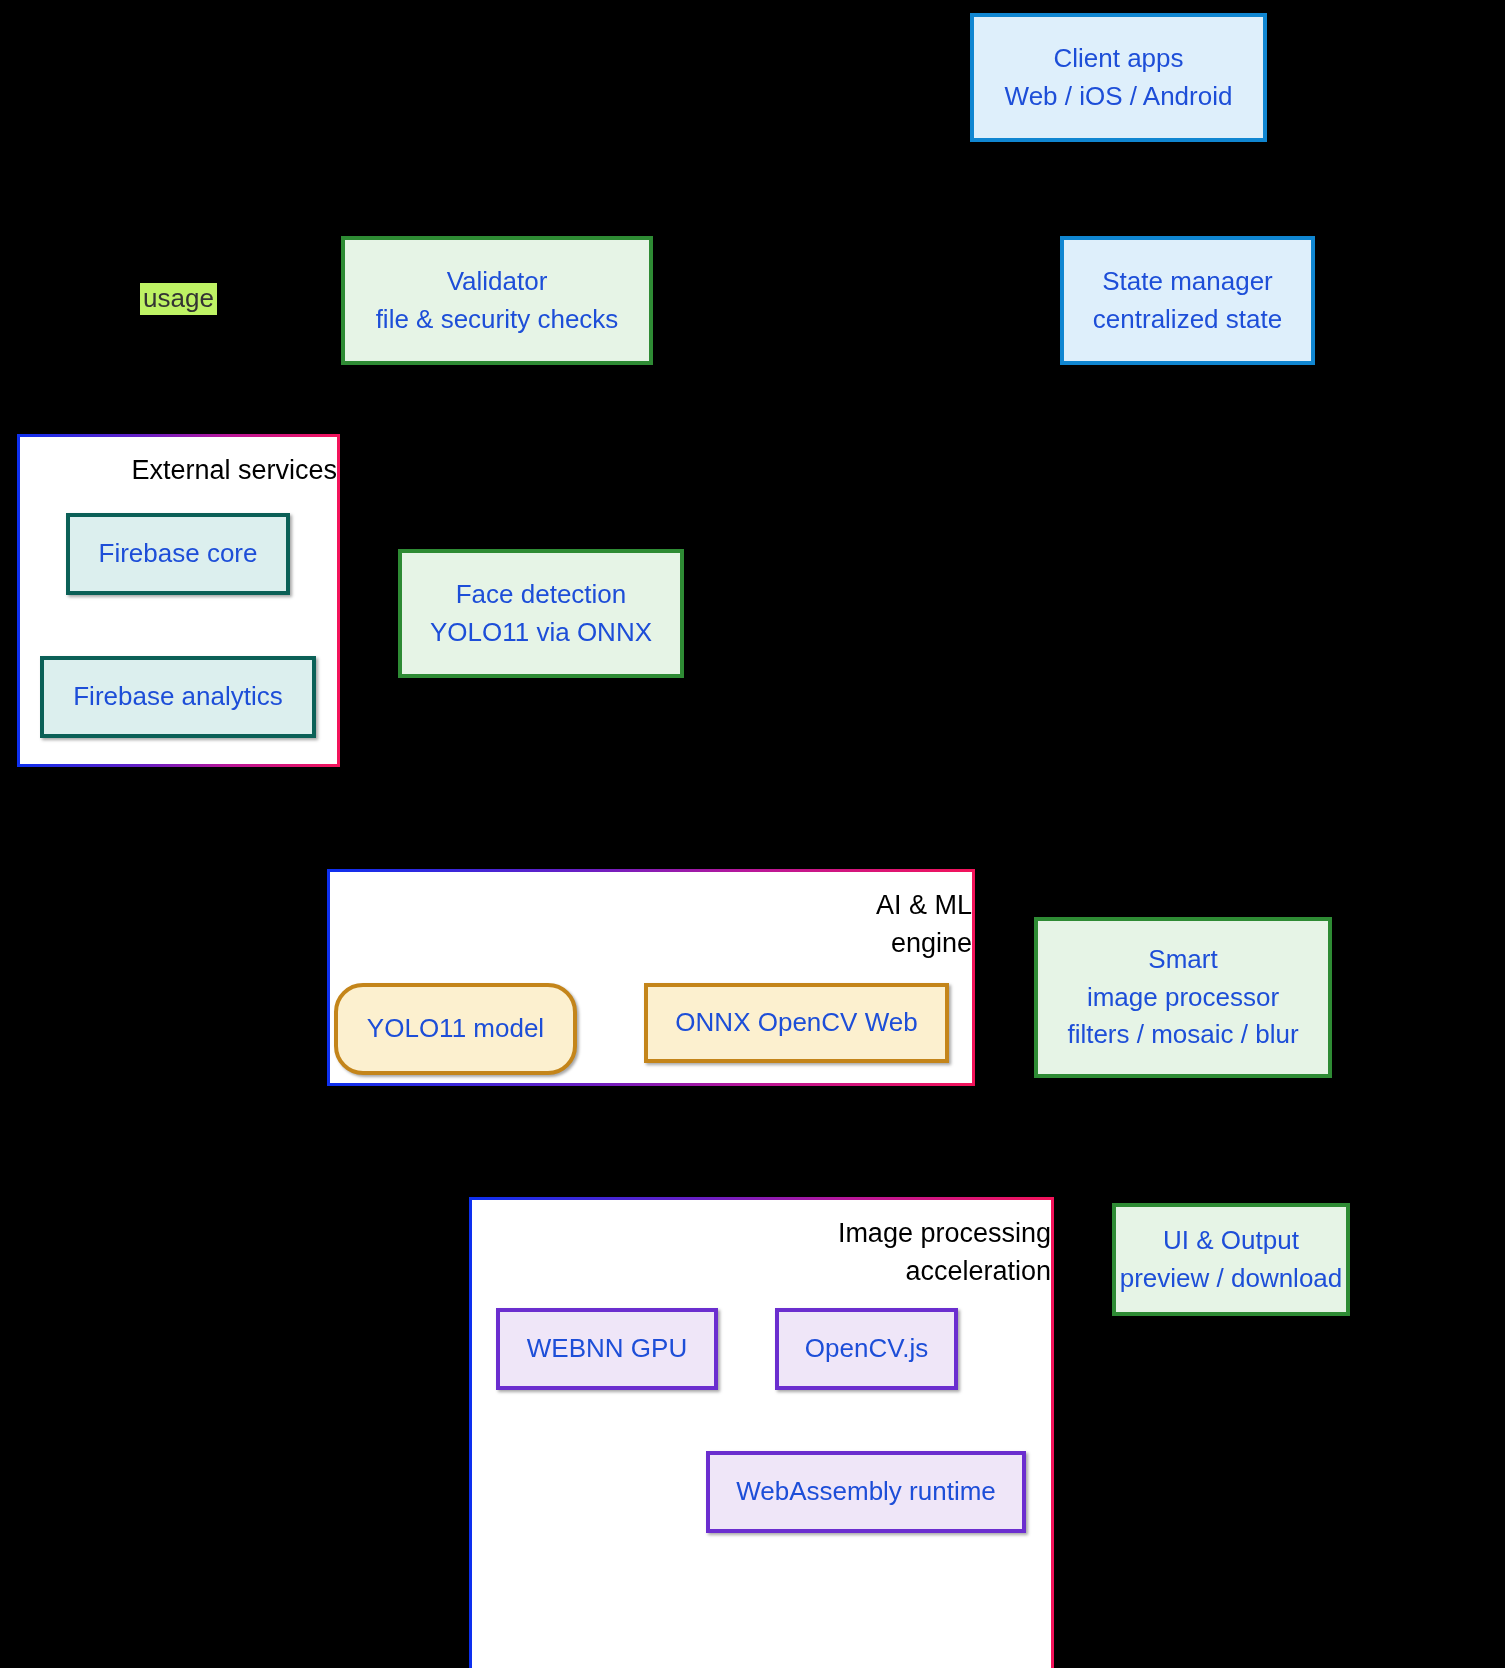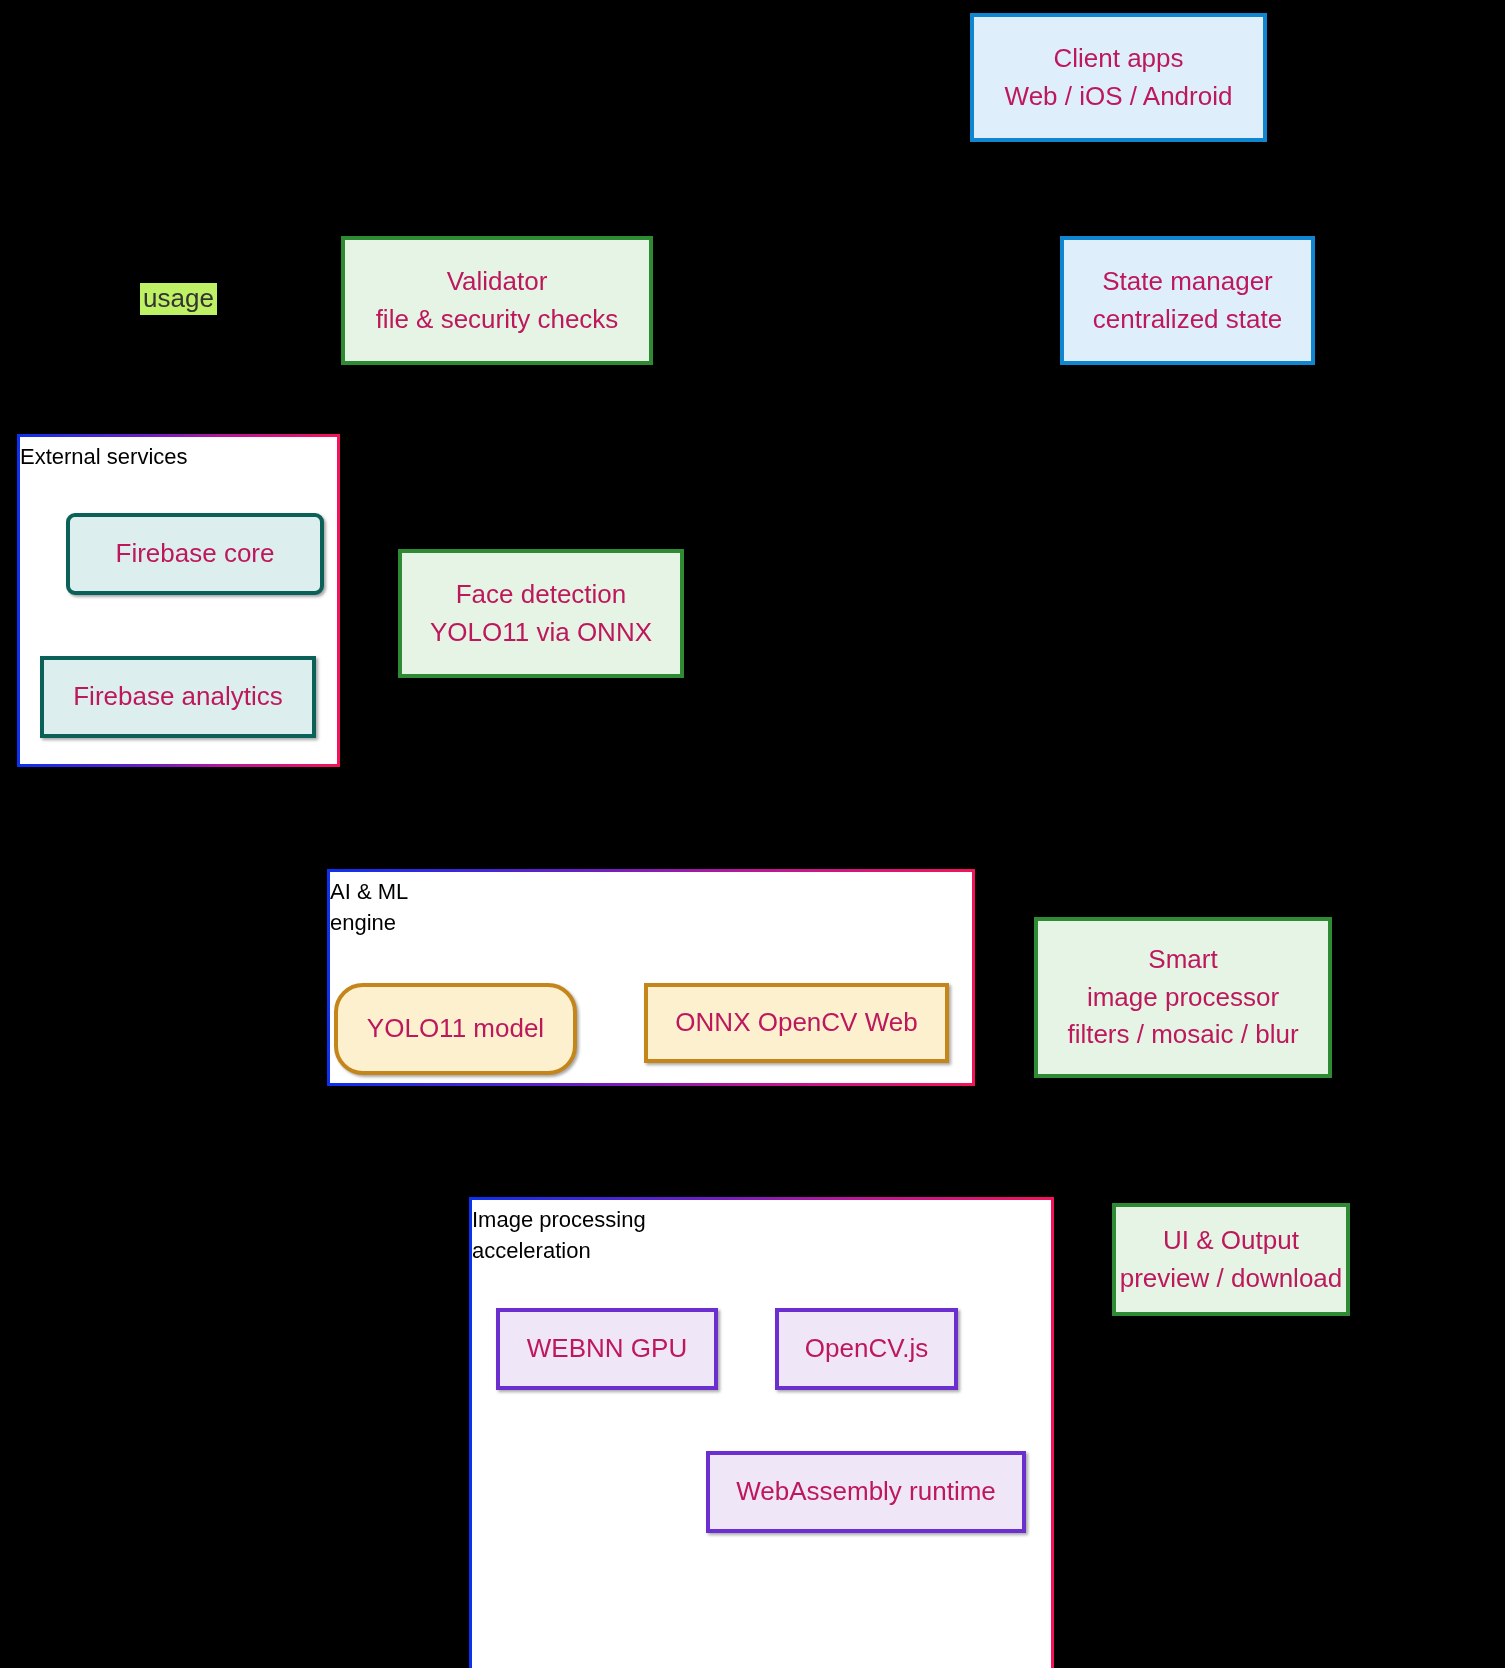--- a/index.html
+++ b/index.html
@@ -18,21 +18,21 @@
 
   
   .node {
     position: absolute;
     box-sizing: border-box;
     display: flex;
     flex-direction: column;
     align-items: center;
     justify-content: center;
     text-align: center;
-    color: #be185d;
+    color: #1d4ed8;
     font-size: 26px;
     line-height: 1.45;
     border-width: 4px;
     border-style: solid;
     box-shadow: 2px 2px 3px rgba(0,0,0,0.35);
   }
   .node .line { display: block; white-space: nowrap; }
 
   
   .theme-blue  { background: #deeffb; border-color: #1086d1; }
@@ -50,26 +50,26 @@
     background-image: linear-gradient(90deg, #0d30f0 0%, #6b1fc4 40%, #b9179a 65%, #f4135a 100%);
   }
   .subgraph-inner {
     position: relative;
     width: 100%;
     height: 100%;
     background: #ffffff;
   }
   .subgraph-title {
     position: absolute;
-    top: 4px;
+    top: 14px;
     left: 0;
     right: 0;
-    text-align: left;
+    text-align: right;
     color: #000000;
-    font-size: 22px;
+    font-size: 27px;
     line-height: 1.42;
     white-space: pre-line;
     pointer-events: none;
   }
 
   
   .edge-label {
     position: absolute;
     background: #bef264;
     color: #333333;
@@ -176,21 +176,21 @@
     <span class="line">UI &amp; Output</span>
     <span class="line">preview / download</span>
   </div>
 
   <div class="edge-label" style="left:140px; top:283px;">usage</div>
 
   <div class="subgraph" style="left:17px; top:434px; width:323px; height:333px;">
     <div class="subgraph-inner">
       <div class="subgraph-title">External services</div>
 
-      <div class="node theme-teal" style="left:46px; top:76px; width:258px; height:82px;border-radius:9px;">
+      <div class="node theme-teal" style="left:46px; top:76px; width:224px; height:82px;">
         <span class="line">Firebase core</span>
       </div>
 
       <div class="node theme-teal" style="left:20px; top:219px; width:276px; height:82px;">
         <span class="line">Firebase analytics</span>
       </div>
     </div>
   </div>
 
   <div class="subgraph" style="left:327px; top:869px; width:648px; height:217px;">

